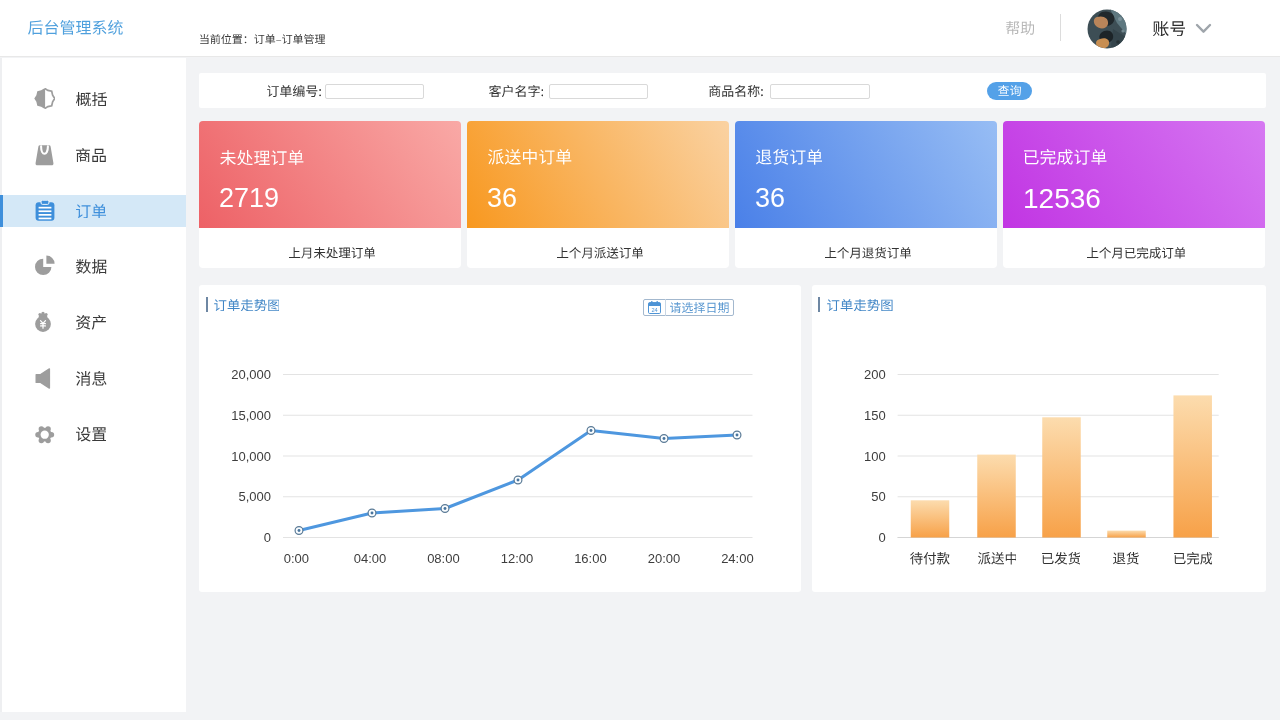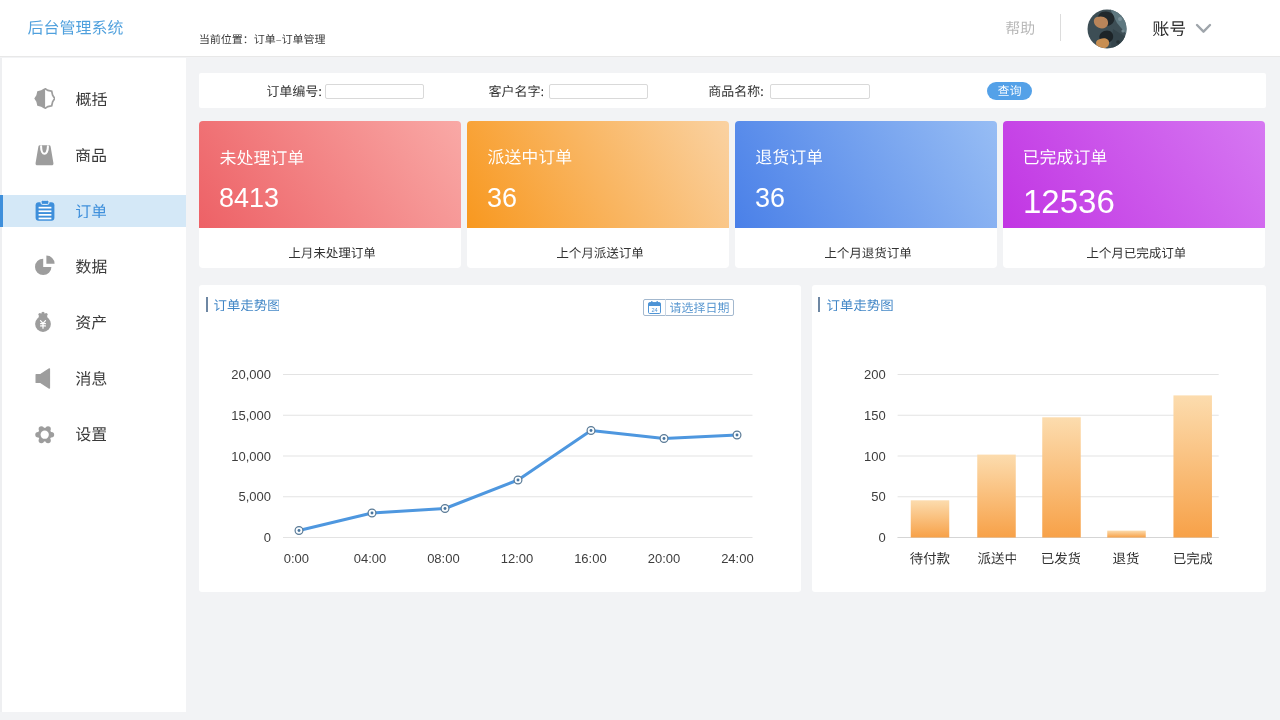--- a/index.html
+++ b/index.html
@@ -137,21 +137,21 @@
     <path d="M3.5 -2.6H8.4V-1.6H3.5ZM3.5 -4.2H8.4V-3.2H3.5ZM2.7 -4.9V-1.0H9.3V-4.9ZM0.9 -0.2V0.6H11.2V-0.2ZM5.5 -10.1V-8.6H0.7V-7.8H4.5C3.5 -6.6 1.9 -5.6 0.4 -5.1C0.6 -4.9 0.9 -4.6 1.0 -4.4C2.7 -5.0 4.4 -6.3 5.5 -7.7V-5.2H6.4V-7.7C7.5 -6.3 9.3 -5.1 11.0 -4.5C11.1 -4.7 11.4 -5.0 11.6 -5.2C10.1 -5.7 8.4 -6.7 7.4 -7.8H11.3V-8.6H6.4V-10.1Z M13.4 -9.3C14.0 -8.7 14.7 -8.0 15.0 -7.5L15.7 -8.1C15.3 -8.6 14.6 -9.3 14.0 -9.8ZM12.5 -6.3V-5.4H14.2V-1.3C14.2 -0.8 13.8 -0.4 13.6 -0.3C13.8 -0.1 14.0 0.3 14.1 0.5C14.3 0.2 14.6 -0.0 16.6 -1.5C16.5 -1.7 16.4 -2.1 16.3 -2.3L15.1 -1.4V-6.3ZM18.1 -10.1C17.6 -8.6 16.7 -7.0 15.7 -6.1C16.0 -5.9 16.4 -5.7 16.5 -5.5C17.0 -6.0 17.5 -6.7 17.9 -7.5H22.4C22.2 -2.4 22.0 -0.6 21.6 -0.1C21.5 0.0 21.4 0.1 21.2 0.1C20.9 0.1 20.2 0.1 19.5 0.0C19.7 0.3 19.8 0.6 19.8 0.9C20.4 0.9 21.1 0.9 21.5 0.9C21.9 0.9 22.2 0.7 22.5 0.4C22.9 -0.2 23.1 -2.1 23.3 -7.8C23.3 -7.9 23.3 -8.3 23.3 -8.3H18.3C18.6 -8.8 18.8 -9.3 19.0 -9.8ZM20.1 -3.5V-2.2H18.0V-3.5ZM20.1 -4.2H18.0V-5.5H20.1ZM17.2 -6.3V-0.7H18.0V-1.5H20.9V-6.3Z" fill="#fff"></path>
   </svg>
 <div class="abs" style="left:199px;top:121px;width:262px;height:147px;border-radius:4px;overflow:hidden">
     <div style="position:absolute;left:0;top:0;width:262px;height:107px;background:linear-gradient(55deg,#ED6166,#F9A9A6)"></div>
     <div style="position:absolute;left:0;top:107px;width:262px;height:40px;background:#fff"></div>
     <div style="position:absolute;left:20px;top:180.5px;"></div>
   </div>
 <svg style="position:absolute;left:220.0px;top:149.5px;" width="83.6" height="15.6" viewBox="0.58 -14.26 83.56 15.64">
     <path d="M7.8 -14.3V-11.5H2.3V-10.2H7.8V-7.3H1.1V-6.0H7.1C5.5 -3.8 3.0 -1.7 0.6 -0.7C0.9 -0.4 1.3 0.1 1.5 0.4C3.8 -0.7 6.2 -2.8 7.8 -5.0V1.4H9.1V-5.1C10.8 -2.8 13.2 -0.7 15.5 0.4C15.7 0.1 16.1 -0.4 16.4 -0.7C14.0 -1.7 11.4 -3.8 9.9 -6.0H16.0V-7.3H9.1V-10.2H14.9V-11.5H9.1V-14.3Z M24.2 -10.4C23.9 -8.0 23.3 -6.1 22.5 -4.5C21.8 -5.6 21.2 -7.1 20.8 -9.0C21.0 -9.4 21.1 -9.9 21.3 -10.4ZM20.7 -14.2C20.3 -10.9 19.2 -7.7 17.9 -5.9C18.2 -5.7 18.7 -5.4 18.9 -5.2C19.4 -5.8 19.8 -6.5 20.1 -7.3C20.6 -5.7 21.2 -4.4 21.8 -3.3C20.7 -1.6 19.3 -0.4 17.6 0.4C17.9 0.6 18.4 1.1 18.6 1.4C20.2 0.6 21.5 -0.6 22.6 -2.2C24.7 0.3 27.5 0.8 30.4 0.8H32.9C33.0 0.5 33.2 -0.2 33.4 -0.5C32.7 -0.5 31.0 -0.5 30.4 -0.5C27.8 -0.5 25.3 -1.0 23.3 -3.3C24.5 -5.3 25.3 -8.0 25.7 -11.4L24.8 -11.6L24.6 -11.6H21.6C21.8 -12.3 21.9 -13.1 22.1 -13.9ZM27.5 -14.2V-1.7H28.8V-8.8C30.0 -7.5 31.2 -5.9 31.8 -4.8L32.9 -5.5C32.2 -6.8 30.5 -8.7 29.3 -10.1L28.8 -9.8V-14.2Z M42.1 -9.2H44.7V-7.0H42.1ZM45.8 -9.2H48.4V-7.0H45.8ZM42.1 -12.4H44.7V-10.2H42.1ZM45.8 -12.4H48.4V-10.2H45.8ZM39.4 -0.4V0.8H50.4V-0.4H45.9V-2.7H49.9V-3.9H45.9V-5.9H49.6V-13.5H40.9V-5.9H44.6V-3.9H40.7V-2.7H44.6V-0.4ZM34.6 -1.7 34.9 -0.4C36.4 -0.9 38.4 -1.6 40.2 -2.2L40.0 -3.4L38.1 -2.8V-7.0H39.8V-8.2H38.1V-11.9H40.1V-13.1H34.8V-11.9H36.9V-8.2H35.0V-7.0H36.9V-2.4C36.0 -2.1 35.2 -1.9 34.6 -1.7Z M52.9 -13.1C53.8 -12.3 55.0 -11.1 55.5 -10.3L56.4 -11.2C55.9 -11.9 54.7 -13.1 53.8 -13.9ZM54.5 0.9C54.8 0.6 55.3 0.2 58.8 -2.2C58.7 -2.5 58.5 -3.0 58.5 -3.4L56.0 -1.8V-8.9H51.9V-7.7H54.7V-1.6C54.7 -0.9 54.2 -0.4 53.8 -0.1C54.1 0.1 54.4 0.6 54.5 0.9ZM57.7 -12.9V-11.6H63.0V-0.5C63.0 -0.2 62.8 -0.1 62.5 -0.1C62.1 -0.1 60.9 -0.1 59.6 -0.1C59.9 0.3 60.1 0.9 60.2 1.3C61.8 1.3 62.8 1.2 63.5 1.0C64.1 0.8 64.3 0.4 64.3 -0.5V-11.6H67.3V-12.9Z M71.8 -7.4H75.8V-5.6H71.8ZM77.1 -7.4H81.3V-5.6H77.1ZM71.8 -10.3H75.8V-8.4H71.8ZM77.1 -10.3H81.3V-8.4H77.1ZM80.1 -14.2C79.7 -13.3 79.0 -12.2 78.4 -11.3H74.2L74.9 -11.7C74.6 -12.4 73.8 -13.4 73.1 -14.2L72.0 -13.7C72.6 -13.0 73.3 -12.0 73.7 -11.3H70.5V-4.5H75.8V-2.9H68.9V-1.7H75.8V1.3H77.1V-1.7H84.1V-2.9H77.1V-4.5H82.6V-11.3H79.8C80.3 -12.1 80.9 -12.9 81.4 -13.8Z" fill="#fff"></path>
   </svg>
-<div class="abs" style="left:219px;top:185.3px;font-size:27px;color:#fff;line-height:1">8413</div>
+<div class="abs" style="left:219px;top:185.3px;font-size:27px;color:#fff;line-height:1">2719</div>
 <svg style="position:absolute;left:288.9px;top:247.2px;" width="86.2" height="11.5" viewBox="0.64 -10.49 86.22 11.50">
     <path d="M5.3 -10.3V-0.5H0.6V0.4H11.9V-0.5H6.3V-5.5H11.0V-6.5H6.3V-10.3Z M15.1 -9.8V-6.0C15.1 -4.0 14.9 -1.4 12.9 0.3C13.1 0.5 13.4 0.8 13.6 1.0C14.8 -0.1 15.4 -1.5 15.7 -2.9H21.8V-0.4C21.8 -0.1 21.7 -0.0 21.4 -0.0C21.1 -0.0 20.1 0.0 19.1 -0.0C19.2 0.2 19.4 0.7 19.4 1.0C20.8 1.0 21.6 0.9 22.1 0.8C22.6 0.6 22.8 0.3 22.8 -0.4V-9.8ZM16.0 -8.9H21.8V-6.8H16.0ZM16.0 -5.9H21.8V-3.8H15.9C16.0 -4.5 16.0 -5.3 16.0 -5.9Z M30.7 -10.5V-8.5H26.7V-7.5H30.7V-5.4H25.8V-4.4H30.2C29.1 -2.8 27.2 -1.3 25.4 -0.5C25.6 -0.3 25.9 0.1 26.1 0.3C27.8 -0.6 29.5 -2.0 30.7 -3.7V1.0H31.7V-3.8C33.0 -2.1 34.7 -0.5 36.4 0.3C36.5 0.1 36.9 -0.3 37.1 -0.5C35.3 -1.3 33.4 -2.8 32.3 -4.4H36.8V-5.4H31.7V-7.5H35.9V-8.5H31.7V-10.5Z M42.8 -7.7C42.6 -5.9 42.1 -4.5 41.5 -3.3C41.0 -4.1 40.6 -5.2 40.3 -6.6C40.4 -6.9 40.5 -7.3 40.6 -7.7ZM40.2 -10.5C39.9 -8.0 39.1 -5.6 38.1 -4.3C38.4 -4.2 38.7 -4.0 38.9 -3.8C39.2 -4.2 39.5 -4.8 39.8 -5.4C40.1 -4.2 40.6 -3.2 41.0 -2.4C40.2 -1.2 39.2 -0.3 37.9 0.3C38.2 0.4 38.5 0.8 38.7 1.0C39.9 0.4 40.8 -0.4 41.6 -1.6C43.2 0.2 45.2 0.6 47.3 0.6H49.2C49.2 0.3 49.4 -0.1 49.6 -0.4C49.1 -0.4 47.8 -0.4 47.4 -0.4C45.5 -0.4 43.6 -0.7 42.2 -2.4C43.0 -3.9 43.6 -5.9 43.9 -8.4L43.3 -8.6L43.1 -8.5H40.9C41.0 -9.1 41.1 -9.6 41.2 -10.2ZM45.2 -10.5V-1.3H46.2V-6.5C47.0 -5.5 48.0 -4.3 48.4 -3.6L49.2 -4.1C48.6 -5.0 47.5 -6.4 46.5 -7.4L46.2 -7.2V-10.5Z M56.0 -6.8H57.9V-5.1H56.0ZM58.7 -6.8H60.6V-5.1H58.7ZM56.0 -9.1H57.9V-7.5H56.0ZM58.7 -9.1H60.6V-7.5H58.7ZM54.0 -0.3V0.6H62.1V-0.3H58.8V-2.0H61.7V-2.9H58.8V-4.3H61.5V-9.9H55.1V-4.3H57.8V-2.9H54.9V-2.0H57.8V-0.3ZM50.4 -1.2 50.7 -0.3C51.8 -0.7 53.2 -1.2 54.6 -1.6L54.4 -2.5L53.0 -2.1V-5.2H54.3V-6.0H53.0V-8.8H54.5V-9.7H50.6V-8.8H52.1V-6.0H50.7V-5.2H52.1V-1.8C51.5 -1.6 50.9 -1.4 50.4 -1.2Z M63.9 -9.7C64.6 -9.0 65.4 -8.1 65.8 -7.6L66.5 -8.2C66.1 -8.8 65.2 -9.6 64.6 -10.2ZM65.1 0.7C65.3 0.4 65.6 0.2 68.3 -1.7C68.2 -1.8 68.0 -2.2 68.0 -2.5L66.2 -1.3V-6.6H63.1V-5.7H65.2V-1.2C65.2 -0.7 64.8 -0.3 64.6 -0.1C64.8 0.1 65.0 0.5 65.1 0.7ZM67.5 -9.5V-8.5H71.3V-0.4C71.3 -0.2 71.2 -0.1 71.0 -0.1C70.7 -0.1 69.8 -0.1 68.8 -0.1C69.0 0.2 69.2 0.7 69.2 0.9C70.4 0.9 71.2 0.9 71.7 0.8C72.1 0.6 72.3 0.3 72.3 -0.4V-8.5H74.5V-9.5Z M77.8 -5.5H80.7V-4.1H77.8ZM81.7 -5.5H84.8V-4.1H81.7ZM77.8 -7.5H80.7V-6.2H77.8ZM81.7 -7.5H84.8V-6.2H81.7ZM83.9 -10.5C83.6 -9.8 83.1 -8.9 82.6 -8.3H79.6L80.1 -8.6C79.8 -9.1 79.2 -9.9 78.7 -10.5L78.0 -10.1C78.4 -9.6 78.9 -8.8 79.2 -8.3H76.8V-3.3H80.7V-2.1H75.7V-1.2H80.7V1.0H81.7V-1.2H86.9V-2.1H81.7V-3.3H85.8V-8.3H83.7C84.1 -8.9 84.5 -9.5 84.9 -10.1Z" fill="#333"></path>
   </svg>
 <div class="abs" style="left:467px;top:121px;width:262px;height:147px;border-radius:4px;overflow:hidden">
     <div style="position:absolute;left:0;top:0;width:262px;height:107px;background:linear-gradient(60deg,#F8981F,#FAD2A2)"></div>
     <div style="position:absolute;left:0;top:107px;width:262px;height:40px;background:#fff"></div>
     <div style="position:absolute;left:20px;top:180.5px;"></div>
   </div>
 <svg style="position:absolute;left:488.0px;top:149.4px;" width="83.5" height="15.7" viewBox="0.65 -14.28 83.49 15.73">
     <path d="M1.5 -13.1C2.5 -12.6 3.8 -11.8 4.5 -11.2L5.2 -12.2C4.5 -12.8 3.2 -13.6 2.2 -14.1ZM0.6 -8.5C1.6 -8.0 2.9 -7.3 3.5 -6.7L4.2 -7.8C3.6 -8.3 2.3 -9.0 1.3 -9.5ZM1.1 0.2 2.0 1.0C2.9 -0.5 3.9 -2.6 4.7 -4.4L3.8 -5.3C3.0 -3.3 1.8 -1.1 1.1 0.2ZM9.0 1.2C9.2 0.9 9.7 0.7 13.0 -0.7C12.9 -1.0 12.8 -1.5 12.8 -1.8L10.2 -0.7V-8.9L11.4 -9.1C12.0 -4.6 13.1 -0.8 15.6 1.1C15.8 0.8 16.2 0.3 16.5 0.0C15.2 -0.9 14.2 -2.5 13.5 -4.5C14.4 -5.0 15.4 -5.9 16.3 -6.6L15.4 -7.5C14.8 -6.9 14.0 -6.1 13.2 -5.5C12.9 -6.7 12.7 -8.0 12.5 -9.3C13.4 -9.5 14.4 -9.8 15.1 -10.1L14.1 -11.1C12.9 -10.5 10.8 -10.1 9.1 -9.8V-1.0C9.1 -0.3 8.7 -0.0 8.4 0.1C8.6 0.4 8.9 0.9 9.0 1.2ZM6.2 -12.5V-8.3C6.2 -5.6 6.1 -1.9 4.2 0.8C4.5 0.9 5.1 1.2 5.3 1.4C7.1 -1.3 7.4 -5.4 7.4 -8.3V-11.6C10.2 -11.9 13.3 -12.5 15.4 -13.2L14.4 -14.2C12.5 -13.5 9.1 -12.9 6.2 -12.5Z M24.0 -13.8C24.5 -13.0 25.1 -11.8 25.4 -11.2L26.6 -11.7C26.2 -12.3 25.6 -13.4 25.0 -14.2ZM18.3 -13.5C19.2 -12.5 20.3 -11.2 20.8 -10.4L21.9 -11.1C21.4 -11.9 20.2 -13.2 19.3 -14.1ZM30.4 -14.3C30.0 -13.3 29.3 -12.0 28.7 -11.1H23.0V-9.9H27.0V-8.0L27.0 -7.5H22.4V-6.3H26.8C26.5 -4.8 25.5 -3.2 22.5 -2.0C22.8 -1.8 23.2 -1.3 23.4 -1.0C25.9 -2.2 27.1 -3.6 27.7 -5.0C29.2 -3.7 30.7 -2.1 31.5 -1.1L32.5 -2.0C31.5 -3.1 29.6 -4.8 28.1 -6.2V-6.3H33.1V-7.5H28.3L28.3 -7.9V-9.9H32.6V-11.1H30.1C30.6 -11.9 31.2 -13.0 31.7 -13.9ZM21.2 -8.5H17.8V-7.3H20.0V-2.0C19.2 -1.7 18.3 -0.9 17.4 0.2L18.4 1.4C19.2 0.2 19.9 -0.9 20.5 -0.9C20.8 -0.9 21.4 -0.3 22.1 0.2C23.4 1.0 24.8 1.2 27.0 1.2C28.7 1.2 31.9 1.1 33.1 1.0C33.2 0.6 33.4 -0.1 33.5 -0.4C31.8 -0.3 29.2 -0.1 27.1 -0.1C25.1 -0.1 23.6 -0.2 22.4 -0.9C21.9 -1.3 21.5 -1.6 21.2 -1.8Z M41.8 -14.3V-11.2H35.6V-3.2H36.9V-4.2H41.8V1.3H43.1V-4.2H48.0V-3.2H49.3V-11.2H43.1V-14.3ZM36.9 -5.5V-10.0H41.8V-5.5ZM48.0 -5.5H43.1V-10.0H48.0Z M52.9 -13.1C53.8 -12.3 55.0 -11.1 55.5 -10.3L56.4 -11.2C55.9 -11.9 54.7 -13.1 53.8 -13.9ZM54.5 0.9C54.8 0.6 55.3 0.2 58.8 -2.2C58.7 -2.5 58.5 -3.0 58.5 -3.4L56.0 -1.8V-8.9H51.9V-7.7H54.7V-1.6C54.7 -0.9 54.2 -0.4 53.8 -0.1C54.1 0.1 54.4 0.6 54.5 0.9ZM57.7 -12.9V-11.6H63.0V-0.5C63.0 -0.2 62.8 -0.1 62.5 -0.1C62.1 -0.1 60.9 -0.1 59.6 -0.1C59.9 0.3 60.1 0.9 60.2 1.3C61.8 1.3 62.8 1.2 63.5 1.0C64.1 0.8 64.3 0.4 64.3 -0.5V-11.6H67.3V-12.9Z M71.8 -7.4H75.8V-5.6H71.8ZM77.1 -7.4H81.3V-5.6H77.1ZM71.8 -10.3H75.8V-8.4H71.8ZM77.1 -10.3H81.3V-8.4H77.1ZM80.1 -14.2C79.7 -13.3 79.0 -12.2 78.4 -11.3H74.2L74.9 -11.7C74.6 -12.4 73.8 -13.4 73.1 -14.2L72.0 -13.7C72.6 -13.0 73.3 -12.0 73.7 -11.3H70.5V-4.5H75.8V-2.9H68.9V-1.7H75.8V1.3H77.1V-1.7H84.1V-2.9H77.1V-4.5H82.6V-11.3H79.8C80.3 -12.1 80.9 -12.9 81.4 -13.8Z" fill="#fff"></path>
@@ -173,21 +173,21 @@
     <path d="M5.3 -10.3V-0.5H0.6V0.4H11.9V-0.5H6.3V-5.5H11.0V-6.5H6.3V-10.3Z M18.2 -6.8V1.0H19.2V-6.8ZM18.8 -10.5C17.6 -8.4 15.3 -6.6 12.9 -5.6C13.2 -5.4 13.5 -5.0 13.6 -4.7C15.6 -5.7 17.4 -7.1 18.8 -8.8C20.4 -6.9 22.1 -5.7 23.9 -4.7C24.1 -5.0 24.4 -5.4 24.6 -5.6C22.7 -6.5 20.9 -7.7 19.3 -9.6L19.7 -10.1Z M27.6 -9.8V-6.0C27.6 -4.0 27.4 -1.4 25.4 0.3C25.6 0.5 25.9 0.8 26.1 1.0C27.3 -0.1 27.9 -1.5 28.2 -2.9H34.3V-0.4C34.3 -0.1 34.2 -0.0 33.9 -0.0C33.6 -0.0 32.6 0.0 31.6 -0.0C31.7 0.2 31.9 0.7 31.9 1.0C33.3 1.0 34.1 0.9 34.6 0.8C35.1 0.6 35.3 0.3 35.3 -0.4V-9.8ZM28.5 -8.9H34.3V-6.8H28.5ZM28.5 -5.9H34.3V-3.8H28.4C28.5 -4.5 28.5 -5.3 28.5 -5.9Z M38.5 -9.5C39.2 -8.9 40.0 -8.0 40.3 -7.4L41.1 -8.0C40.7 -8.6 39.9 -9.4 39.2 -10.0ZM47.2 -7.2V-6.0H43.3V-7.2ZM47.2 -8.0H43.3V-9.2H47.2ZM42.3 -1.0C42.5 -1.2 42.9 -1.3 45.5 -2.1C45.5 -2.2 45.5 -2.6 45.5 -2.9L43.3 -2.3V-5.2H48.2V-9.9H42.4V-2.7C42.4 -2.2 42.1 -1.9 41.9 -1.8C42.0 -1.6 42.2 -1.3 42.3 -1.0ZM44.5 -4.4C45.8 -3.4 47.5 -2.0 48.2 -1.1L48.9 -1.6C48.5 -2.1 47.8 -2.7 47.1 -3.3C47.8 -3.7 48.5 -4.2 49.2 -4.7L48.4 -5.3C47.9 -4.9 47.2 -4.3 46.5 -3.8C46.0 -4.2 45.6 -4.5 45.1 -4.9ZM40.7 -6.1H38.1V-5.2H39.9V-1.3C39.3 -1.1 38.6 -0.6 38.0 0.0L38.6 0.8C39.3 0.0 39.9 -0.6 40.4 -0.6C40.6 -0.6 41.0 -0.3 41.6 0.0C42.4 0.5 43.5 0.7 45.0 0.7C46.2 0.7 48.4 0.6 49.3 0.5C49.3 0.3 49.5 -0.2 49.5 -0.4C48.3 -0.3 46.5 -0.2 45.0 -0.2C43.7 -0.2 42.6 -0.3 41.8 -0.7C41.3 -1.0 41.0 -1.2 40.7 -1.3Z M55.7 -3.8V-2.8C55.7 -1.8 55.4 -0.6 50.8 0.2C51.0 0.4 51.3 0.8 51.4 1.0C56.1 0.0 56.7 -1.5 56.7 -2.7V-3.8ZM56.6 -0.9C58.2 -0.4 60.2 0.4 61.2 1.0L61.8 0.2C60.7 -0.3 58.6 -1.1 57.1 -1.5ZM52.4 -5.2V-1.2H53.4V-4.3H59.3V-1.3H60.3V-5.2ZM56.5 -10.5V-8.6C55.9 -8.4 55.2 -8.3 54.6 -8.2C54.8 -8.0 54.9 -7.7 54.9 -7.5L56.5 -7.8V-7.2C56.5 -6.2 56.9 -6.0 58.1 -6.0C58.4 -6.0 60.1 -6.0 60.4 -6.0C61.4 -6.0 61.7 -6.3 61.8 -7.7C61.6 -7.8 61.2 -7.9 61.0 -8.1C60.9 -6.9 60.8 -6.8 60.3 -6.8C60.0 -6.8 58.5 -6.8 58.2 -6.8C57.6 -6.8 57.5 -6.8 57.5 -7.2V-8.1C59.0 -8.4 60.5 -8.9 61.5 -9.4L60.9 -10.1C60.1 -9.6 58.8 -9.2 57.5 -8.8V-10.5ZM54.1 -10.6C53.3 -9.5 51.9 -8.5 50.5 -7.8C50.7 -7.7 51.0 -7.3 51.2 -7.1C51.7 -7.4 52.3 -7.8 52.8 -8.2V-5.7H53.8V-9.0C54.2 -9.4 54.6 -9.8 55.0 -10.2Z M63.9 -9.7C64.6 -9.0 65.4 -8.1 65.8 -7.6L66.5 -8.2C66.1 -8.8 65.2 -9.6 64.6 -10.2ZM65.1 0.7C65.3 0.4 65.6 0.2 68.3 -1.7C68.2 -1.8 68.0 -2.2 68.0 -2.5L66.2 -1.3V-6.6H63.1V-5.7H65.2V-1.2C65.2 -0.7 64.8 -0.3 64.6 -0.1C64.8 0.1 65.0 0.5 65.1 0.7ZM67.5 -9.5V-8.5H71.3V-0.4C71.3 -0.2 71.2 -0.1 71.0 -0.1C70.7 -0.1 69.8 -0.1 68.8 -0.1C69.0 0.2 69.2 0.7 69.2 0.9C70.4 0.9 71.2 0.9 71.7 0.8C72.1 0.6 72.3 0.3 72.3 -0.4V-8.5H74.5V-9.5Z M77.8 -5.5H80.7V-4.1H77.8ZM81.7 -5.5H84.8V-4.1H81.7ZM77.8 -7.5H80.7V-6.2H77.8ZM81.7 -7.5H84.8V-6.2H81.7ZM83.9 -10.5C83.6 -9.8 83.1 -8.9 82.6 -8.3H79.6L80.1 -8.6C79.8 -9.1 79.2 -9.9 78.7 -10.5L78.0 -10.1C78.4 -9.6 78.9 -8.8 79.2 -8.3H76.8V-3.3H80.7V-2.1H75.7V-1.2H80.7V1.0H81.7V-1.2H86.9V-2.1H81.7V-3.3H85.8V-8.3H83.7C84.1 -8.9 84.5 -9.5 84.9 -10.1Z" fill="#333"></path>
   </svg>
 <div class="abs" style="left:1003px;top:121px;width:262px;height:147px;border-radius:4px;overflow:hidden">
     <div style="position:absolute;left:0;top:0;width:262px;height:107px;background:linear-gradient(55deg,#C135E3,#D678F2)"></div>
     <div style="position:absolute;left:0;top:107px;width:262px;height:40px;background:#fff"></div>
     <div style="position:absolute;left:20px;top:180.5px;"></div>
   </div>
 <svg style="position:absolute;left:1024.0px;top:149.3px;" width="82.6" height="15.9" viewBox="1.58 -14.43 82.55 15.91">
     <path d="M1.6 -13.2V-12.0H12.7V-7.5H3.8V-10.3H2.5V-1.7C2.5 0.4 3.3 0.9 6.1 0.9C6.7 0.9 11.8 0.9 12.5 0.9C15.3 0.9 15.9 -0.1 16.2 -3.2C15.8 -3.2 15.2 -3.5 14.9 -3.7C14.7 -1.0 14.4 -0.4 12.5 -0.4C11.4 -0.4 6.9 -0.4 6.0 -0.4C4.2 -0.4 3.8 -0.6 3.8 -1.7V-6.2H12.7V-5.4H14.0V-13.2Z M20.9 -9.3V-8.1H30.1V-9.3ZM18.0 -6.1V-4.9H22.5C22.3 -1.9 21.6 -0.4 17.7 0.3C18.0 0.6 18.3 1.1 18.4 1.4C22.7 0.5 23.6 -1.4 23.8 -4.9H26.8V-0.7C26.8 0.7 27.2 1.1 28.8 1.1C29.1 1.1 31.1 1.1 31.4 1.1C32.8 1.1 33.1 0.5 33.3 -1.8C32.9 -1.9 32.4 -2.1 32.1 -2.3C32.0 -0.4 31.9 -0.1 31.3 -0.1C30.9 -0.1 29.3 -0.1 28.9 -0.1C28.2 -0.1 28.1 -0.2 28.1 -0.7V-4.9H33.0V-6.1ZM24.2 -14.1C24.5 -13.5 24.8 -12.9 25.0 -12.3H18.4V-8.6H19.7V-11.1H31.2V-8.6H32.6V-12.3H26.5C26.3 -13.0 25.8 -13.8 25.4 -14.4Z M43.2 -14.3C43.2 -13.3 43.3 -12.3 43.3 -11.4H36.2V-6.6C36.2 -4.4 36.0 -1.5 34.6 0.6C34.9 0.8 35.5 1.2 35.7 1.5C37.2 -0.8 37.5 -4.2 37.5 -6.6V-6.7H40.6C40.5 -3.8 40.5 -2.7 40.2 -2.4C40.1 -2.3 40.0 -2.3 39.7 -2.3C39.4 -2.3 38.7 -2.3 37.9 -2.3C38.1 -2.0 38.2 -1.5 38.2 -1.2C39.1 -1.1 39.9 -1.1 40.3 -1.1C40.8 -1.2 41.1 -1.3 41.3 -1.6C41.7 -2.1 41.8 -3.5 41.9 -7.4C41.9 -7.5 41.9 -7.9 41.9 -7.9H37.5V-10.1H43.4C43.6 -7.4 44.0 -4.9 44.7 -2.9C43.6 -1.6 42.2 -0.6 40.7 0.2C41.0 0.5 41.5 1.0 41.7 1.3C43.0 0.5 44.1 -0.4 45.2 -1.6C46.0 0.2 47.0 1.2 48.3 1.2C49.6 1.2 50.1 0.4 50.3 -2.5C50.0 -2.6 49.5 -2.9 49.2 -3.2C49.1 -1.0 48.9 -0.1 48.4 -0.1C47.5 -0.1 46.8 -1.0 46.1 -2.7C47.4 -4.3 48.4 -6.3 49.1 -8.5L47.9 -8.8C47.3 -7.1 46.6 -5.6 45.7 -4.2C45.2 -5.8 44.9 -7.9 44.7 -10.1H50.2V-11.4H44.6C44.6 -12.3 44.6 -13.3 44.6 -14.3ZM45.4 -13.4C46.5 -12.9 47.8 -12.0 48.5 -11.4L49.2 -12.3C48.6 -12.9 47.2 -13.7 46.2 -14.2Z M52.9 -13.1C53.8 -12.3 55.0 -11.1 55.5 -10.3L56.4 -11.2C55.9 -11.9 54.7 -13.1 53.8 -13.9ZM54.5 0.9C54.8 0.6 55.3 0.2 58.8 -2.2C58.7 -2.5 58.5 -3.0 58.5 -3.4L56.0 -1.8V-8.9H51.9V-7.7H54.7V-1.6C54.7 -0.9 54.2 -0.4 53.8 -0.1C54.1 0.1 54.4 0.6 54.5 0.9ZM57.7 -12.9V-11.6H63.0V-0.5C63.0 -0.2 62.8 -0.1 62.5 -0.1C62.1 -0.1 60.9 -0.1 59.6 -0.1C59.9 0.3 60.1 0.9 60.2 1.3C61.8 1.3 62.8 1.2 63.5 1.0C64.1 0.8 64.3 0.4 64.3 -0.5V-11.6H67.3V-12.9Z M71.8 -7.4H75.8V-5.6H71.8ZM77.1 -7.4H81.3V-5.6H77.1ZM71.8 -10.3H75.8V-8.4H71.8ZM77.1 -10.3H81.3V-8.4H77.1ZM80.1 -14.2C79.7 -13.3 79.0 -12.2 78.4 -11.3H74.2L74.9 -11.7C74.6 -12.4 73.8 -13.4 73.1 -14.2L72.0 -13.7C72.6 -13.0 73.3 -12.0 73.7 -11.3H70.5V-4.5H75.8V-2.9H68.9V-1.7H75.8V1.3H77.1V-1.7H84.1V-2.9H77.1V-4.5H82.6V-11.3H79.8C80.3 -12.1 80.9 -12.9 81.4 -13.8Z" fill="#fff"></path>
   </svg>
-<div class="abs" style="left:1023px;top:185.3px;font-size:33px;color:#fff;line-height:1">12536</div>
+<div class="abs" style="left:1023px;top:185.3px;font-size:28px;color:#fff;line-height:1">12536</div>
 <svg style="position:absolute;left:1086.6px;top:247.2px;" width="98.7" height="11.7" viewBox="0.64 -10.61 98.72 11.70">
     <path d="M5.3 -10.3V-0.5H0.6V0.4H11.9V-0.5H6.3V-5.5H11.0V-6.5H6.3V-10.3Z M18.2 -6.8V1.0H19.2V-6.8ZM18.8 -10.5C17.6 -8.4 15.3 -6.6 12.9 -5.6C13.2 -5.4 13.5 -5.0 13.6 -4.7C15.6 -5.7 17.4 -7.1 18.8 -8.8C20.4 -6.9 22.1 -5.7 23.9 -4.7C24.1 -5.0 24.4 -5.4 24.6 -5.6C22.7 -6.5 20.9 -7.7 19.3 -9.6L19.7 -10.1Z M27.6 -9.8V-6.0C27.6 -4.0 27.4 -1.4 25.4 0.3C25.6 0.5 25.9 0.8 26.1 1.0C27.3 -0.1 27.9 -1.5 28.2 -2.9H34.3V-0.4C34.3 -0.1 34.2 -0.0 33.9 -0.0C33.6 -0.0 32.6 0.0 31.6 -0.0C31.7 0.2 31.9 0.7 31.9 1.0C33.3 1.0 34.1 0.9 34.6 0.8C35.1 0.6 35.3 0.3 35.3 -0.4V-9.8ZM28.5 -8.9H34.3V-6.8H28.5ZM28.5 -5.9H34.3V-3.8H28.4C28.5 -4.5 28.5 -5.3 28.5 -5.9Z M38.7 -9.7V-8.8H46.8V-5.5H40.3V-7.6H39.3V-1.3C39.3 0.3 40.0 0.7 42.0 0.7C42.5 0.7 46.2 0.7 46.7 0.7C48.8 0.7 49.2 -0.0 49.4 -2.3C49.1 -2.4 48.7 -2.6 48.5 -2.7C48.3 -0.7 48.1 -0.3 46.7 -0.3C45.9 -0.3 42.6 -0.3 41.9 -0.3C40.6 -0.3 40.3 -0.5 40.3 -1.3V-4.6H46.8V-4.0H47.8V-9.7Z M52.8 -6.8V-6.0H59.6V-6.8ZM50.7 -4.5V-3.6H54.1C53.9 -1.4 53.4 -0.3 50.5 0.2C50.7 0.4 51.0 0.8 51.0 1.0C54.2 0.4 54.8 -1.0 55.0 -3.6H57.2V-0.5C57.2 0.5 57.5 0.8 58.7 0.8C58.9 0.8 60.3 0.8 60.6 0.8C61.6 0.8 61.9 0.4 62.0 -1.4C61.7 -1.4 61.3 -1.6 61.1 -1.7C61.1 -0.3 61.0 -0.1 60.5 -0.1C60.2 -0.1 59.0 -0.1 58.8 -0.1C58.2 -0.1 58.2 -0.1 58.2 -0.5V-3.6H61.8V-4.5ZM55.3 -10.3C55.5 -10.0 55.7 -9.5 55.9 -9.1H51.0V-6.3H52.0V-8.2H60.5V-6.3H61.5V-9.1H57.0C56.8 -9.5 56.5 -10.2 56.2 -10.6Z M69.3 -10.5C69.3 -9.8 69.3 -9.1 69.4 -8.4H64.1V-4.9C64.1 -3.2 64.0 -1.1 63.0 0.5C63.2 0.6 63.6 0.9 63.7 1.1C64.9 -0.6 65.1 -3.1 65.1 -4.9V-4.9H67.4C67.3 -2.8 67.2 -2.0 67.1 -1.8C67.0 -1.7 66.9 -1.7 66.7 -1.7C66.5 -1.7 65.9 -1.7 65.4 -1.7C65.5 -1.5 65.6 -1.1 65.6 -0.9C66.2 -0.8 66.8 -0.8 67.1 -0.8C67.5 -0.9 67.7 -1.0 67.9 -1.2C68.2 -1.5 68.2 -2.6 68.3 -5.4C68.3 -5.5 68.3 -5.8 68.3 -5.8H65.1V-7.5H69.4C69.6 -5.4 69.9 -3.6 70.3 -2.1C69.5 -1.2 68.6 -0.4 67.5 0.2C67.7 0.4 68.0 0.7 68.1 0.9C69.1 0.4 70.0 -0.3 70.7 -1.2C71.3 0.1 72.0 0.9 73.0 0.9C74.0 0.9 74.3 0.3 74.5 -1.9C74.2 -1.9 73.9 -2.1 73.7 -2.4C73.6 -0.7 73.5 -0.1 73.1 -0.1C72.5 -0.1 71.9 -0.8 71.4 -2.0C72.3 -3.2 73.1 -4.6 73.6 -6.2L72.7 -6.5C72.3 -5.2 71.8 -4.1 71.1 -3.1C70.8 -4.3 70.5 -5.8 70.4 -7.5H74.4V-8.4H70.3C70.3 -9.1 70.3 -9.8 70.3 -10.5ZM70.9 -9.9C71.7 -9.5 72.7 -8.8 73.1 -8.4L73.7 -9.0C73.2 -9.5 72.2 -10.1 71.5 -10.5Z M76.4 -9.7C77.1 -9.0 77.9 -8.1 78.3 -7.6L79.0 -8.2C78.6 -8.8 77.7 -9.6 77.1 -10.2ZM77.6 0.7C77.8 0.4 78.1 0.2 80.8 -1.7C80.7 -1.8 80.5 -2.2 80.5 -2.5L78.7 -1.3V-6.6H75.6V-5.7H77.8V-1.2C77.8 -0.7 77.3 -0.3 77.1 -0.1C77.2 0.1 77.5 0.5 77.6 0.7ZM80.0 -9.5V-8.5H83.8V-0.4C83.8 -0.2 83.7 -0.1 83.5 -0.1C83.2 -0.1 82.3 -0.1 81.3 -0.1C81.5 0.2 81.7 0.7 81.8 0.9C82.9 0.9 83.7 0.9 84.2 0.8C84.6 0.6 84.8 0.3 84.8 -0.4V-8.5H87.0V-9.5Z M90.3 -5.5H93.2V-4.1H90.3ZM94.2 -5.5H97.3V-4.1H94.2ZM90.3 -7.5H93.2V-6.2H90.3ZM94.2 -7.5H97.3V-6.2H94.2ZM96.4 -10.5C96.1 -9.8 95.6 -8.9 95.1 -8.3H92.1L92.6 -8.6C92.3 -9.1 91.8 -9.9 91.2 -10.5L90.5 -10.1C90.9 -9.6 91.4 -8.8 91.7 -8.3H89.3V-3.3H93.2V-2.1H88.2V-1.2H93.2V1.0H94.2V-1.2H99.4V-2.1H94.2V-3.3H98.3V-8.3H96.2C96.6 -8.9 97.0 -9.5 97.4 -10.1Z" fill="#333"></path>
   </svg>
 <div class="abs" style="left:199px;top:285px;width:602px;height:307px;background:#fff;border-radius:3px"></div>
 <div class="abs" style="left:812px;top:285px;width:454px;height:307px;background:#fff;border-radius:3px"></div>
 <div class="abs" style="left:205.5px;top:297.4px;width:2.5px;height:15px;background:#6E87A3"></div>
 <svg style="position:absolute;left:213.5px;top:298.6px;" width="65.7" height="12.4" viewBox="0.68 -11.34 65.70 12.45">
     <path d="M1.5 -10.4C2.3 -9.7 3.2 -8.8 3.6 -8.2L4.3 -8.9C3.9 -9.5 2.9 -10.4 2.2 -11.1ZM2.8 0.7C3.0 0.5 3.4 0.2 6.2 -1.8C6.1 -2.0 6.0 -2.4 5.9 -2.7L4.0 -1.4V-7.1H0.7V-6.1H3.0V-1.3C3.0 -0.7 2.5 -0.3 2.3 -0.1C2.4 0.1 2.7 0.5 2.8 0.7ZM5.3 -10.2V-9.2H9.5V-0.4C9.5 -0.2 9.4 -0.1 9.1 -0.1C8.8 -0.1 7.9 -0.1 6.9 -0.1C7.0 0.2 7.2 0.7 7.3 1.0C8.6 1.0 9.4 1.0 9.9 0.8C10.4 0.6 10.6 0.3 10.6 -0.4V-9.2H13.0V-10.2Z M16.5 -5.9H19.7V-4.4H16.5ZM20.7 -5.9H24.1V-4.4H20.7ZM16.5 -8.1H19.7V-6.7H16.5ZM20.7 -8.1H24.1V-6.7H20.7ZM23.1 -11.3C22.8 -10.6 22.2 -9.7 21.7 -9.0H18.4L19.0 -9.3C18.7 -9.8 18.1 -10.7 17.5 -11.3L16.7 -10.9C17.2 -10.3 17.7 -9.5 18.0 -9.0H15.5V-3.6H19.7V-2.3H14.2V-1.4H19.7V1.1H20.7V-1.4H26.3V-2.3H20.7V-3.6H25.1V-9.0H22.9C23.3 -9.6 23.8 -10.3 24.2 -10.9Z M30.0 -5.2C29.8 -3.2 29.1 -0.8 27.5 0.4C27.7 0.6 28.0 0.9 28.2 1.1C29.2 0.4 29.8 -0.8 30.3 -2.0C31.6 0.4 33.8 0.9 36.7 0.9H39.6C39.7 0.6 39.9 0.2 40.0 -0.1C39.4 -0.1 37.2 -0.1 36.8 -0.1C35.9 -0.1 35.0 -0.1 34.2 -0.3V-2.9H38.8V-3.9H34.2V-6.0H39.6V-7.0H34.2V-8.8H38.7V-9.8H34.2V-11.3H33.2V-9.8H29.0V-8.8H33.2V-7.0H27.9V-6.0H33.2V-0.6C32.1 -1.0 31.2 -1.8 30.6 -3.2C30.8 -3.8 30.9 -4.4 31.0 -5.0Z M43.4 -11.3V-10.0H41.4V-9.1H43.4V-7.8L41.2 -7.5L41.4 -6.5L43.4 -6.9V-5.7C43.4 -5.5 43.3 -5.5 43.2 -5.5C43.0 -5.5 42.4 -5.5 41.8 -5.5C41.9 -5.2 42.0 -4.9 42.1 -4.6C43.0 -4.6 43.5 -4.6 43.9 -4.8C44.2 -4.9 44.3 -5.2 44.3 -5.7V-7.0L46.2 -7.4L46.1 -8.3L44.3 -8.0V-9.1H46.1V-10.0H44.3V-11.3ZM46.2 -4.7C46.2 -4.4 46.1 -4.1 46.1 -3.8H41.7V-2.9H45.8C45.2 -1.4 44.0 -0.4 41.1 0.2C41.3 0.4 41.6 0.8 41.6 1.1C44.9 0.4 46.2 -1.0 46.9 -2.9H51.0C50.9 -1.1 50.6 -0.3 50.3 -0.1C50.2 0.0 50.0 0.0 49.8 0.0C49.4 0.0 48.5 0.0 47.7 -0.0C47.8 0.2 48.0 0.6 48.0 0.9C48.9 0.9 49.7 0.9 50.1 0.9C50.6 0.9 50.9 0.8 51.2 0.5C51.6 0.1 51.9 -0.9 52.1 -3.3C52.1 -3.5 52.2 -3.8 52.2 -3.8H47.1C47.2 -4.1 47.2 -4.4 47.3 -4.7H46.6C47.4 -5.2 48.0 -5.7 48.5 -6.4C49.1 -6.0 49.6 -5.6 50.0 -5.3L50.6 -6.1C50.2 -6.4 49.5 -6.8 48.8 -7.3C49.0 -7.8 49.1 -8.5 49.2 -9.2H50.9C50.9 -6.4 51.0 -4.7 52.3 -4.7C53.1 -4.7 53.4 -5.1 53.5 -6.4C53.2 -6.5 52.9 -6.6 52.7 -6.8C52.7 -5.9 52.6 -5.6 52.4 -5.6C51.8 -5.6 51.8 -7.1 51.8 -10.0H49.3L49.3 -11.3H48.4L48.3 -10.0H46.4V-9.2H48.3C48.2 -8.7 48.1 -8.2 48.0 -7.8L46.8 -8.5L46.3 -7.8C46.7 -7.6 47.2 -7.3 47.7 -7.0C47.3 -6.3 46.7 -5.8 45.8 -5.4C46.0 -5.2 46.2 -4.9 46.3 -4.7Z M59.1 -3.8C60.1 -3.5 61.5 -3.1 62.3 -2.7L62.7 -3.4C61.9 -3.7 60.6 -4.2 59.5 -4.4ZM57.7 -2.1C59.6 -1.8 61.9 -1.3 63.2 -0.8L63.7 -1.6C62.3 -2.0 60.0 -2.5 58.2 -2.7ZM55.1 -10.7V1.1H56.1V0.5H65.4V1.1H66.4V-10.7ZM56.1 -0.4V-9.8H65.4V-0.4ZM59.6 -9.6C58.9 -8.5 57.8 -7.4 56.6 -6.7C56.8 -6.6 57.2 -6.3 57.3 -6.1C57.7 -6.4 58.1 -6.7 58.5 -7.1C59.0 -6.6 59.5 -6.2 60.0 -5.9C58.8 -5.3 57.6 -4.9 56.3 -4.7C56.5 -4.5 56.7 -4.1 56.8 -3.8C58.2 -4.2 59.6 -4.7 60.9 -5.3C62.0 -4.7 63.3 -4.3 64.5 -4.0C64.7 -4.2 64.9 -4.6 65.1 -4.8C63.9 -5.0 62.7 -5.3 61.7 -5.8C62.7 -6.5 63.5 -7.3 64.1 -8.2L63.5 -8.5L63.4 -8.5H59.9C60.1 -8.7 60.3 -9.0 60.4 -9.3ZM59.1 -7.6 59.2 -7.7H62.7C62.2 -7.2 61.6 -6.7 60.8 -6.3C60.1 -6.7 59.5 -7.1 59.1 -7.6Z" fill="#4186C6"></path>
   </svg>
 <div class="abs" style="left:817.6px;top:297.4px;width:2.5px;height:15px;background:#6E87A3"></div>

